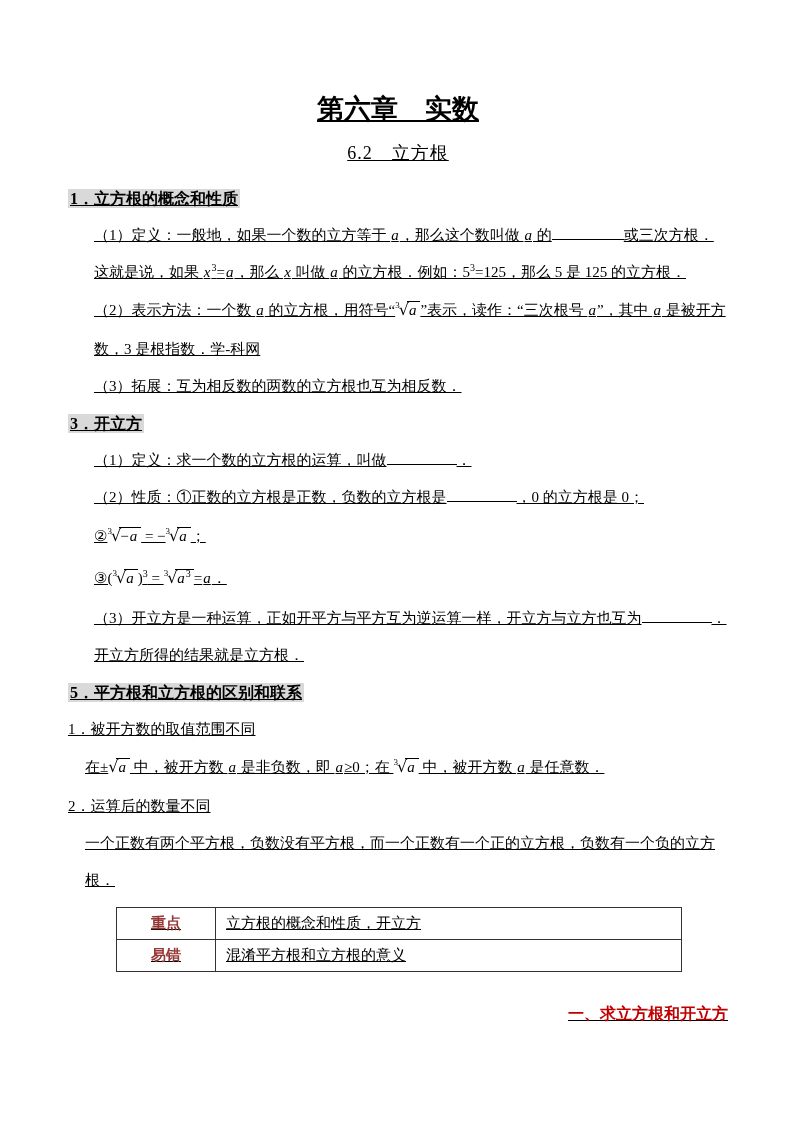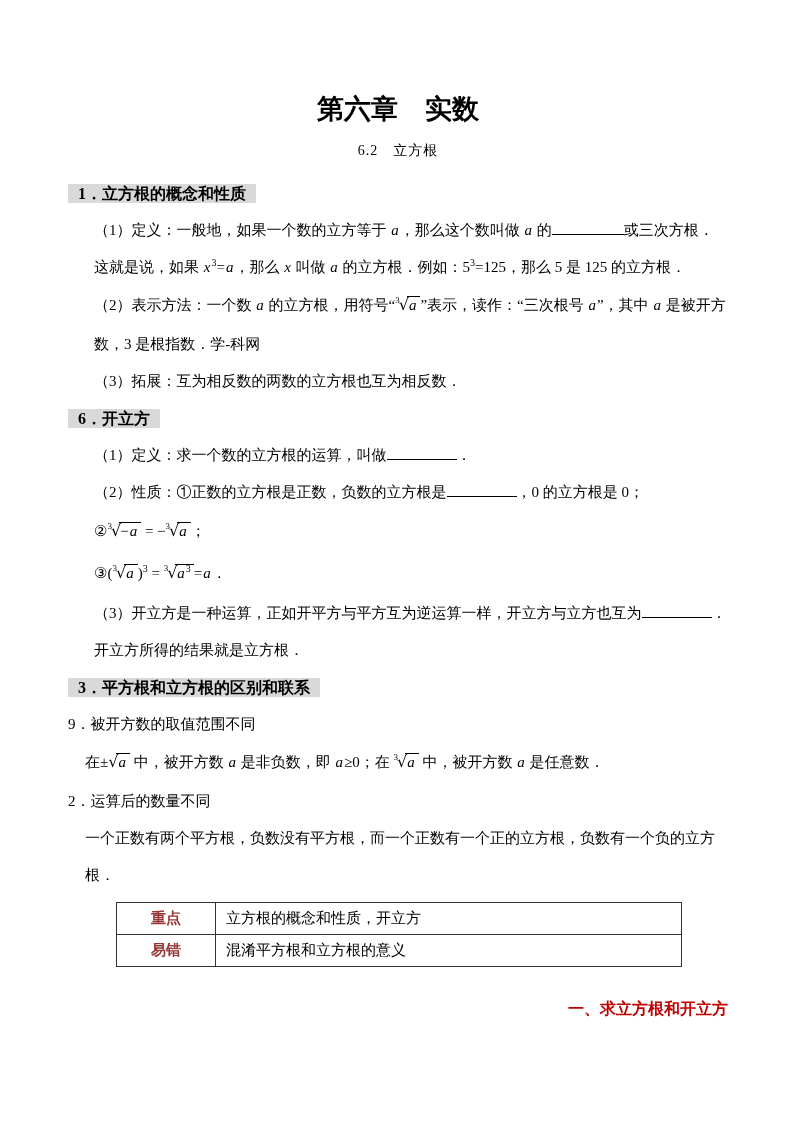--- a/index.html
+++ b/index.html
@@ -1,22 +1,22 @@
 <!DOCTYPE html>
 <html><head>
 <meta charset="utf-8">
 <style>
   html,body{margin:0;padding:0;background:#fff;}
   .page{position:relative;width:794px;height:1094px;background:#ffffff;overflow:hidden;
-        font-family:"Liberation Serif","DejaVu Serif",serif;color:#000;}
+        font-family:"Liberation Serif","DejaVu Serif",serif;color:#000;text-decoration:underline;}
   .content{padding:92px 66px 0 68px;}
   .doc-title{font-size:27px;font-weight:bold;text-align:center;margin:0 0 14px 0;line-height:1.3;}
-  .doc-subtitle{font-size:14px;text-align:center;margin:0 0 14px 0;line-height:1.4;letter-spacing:1px;}
+  .doc-subtitle{font-size:18px;text-align:center;margin:0 0 14px 0;line-height:1.4;letter-spacing:1px;}
   .sec-heading{font-size:16px;font-weight:bold;line-height:37px;}
-  .sec-heading .hl{background:#D9D9D9;padding:1px 10px;}
+  .sec-heading .hl{background:#D9D9D9;padding:1px 2px;}
   .para{font-size:15px;line-height:37px;}
   .ind{padding-left:26px;}
   .ind-sm{padding-left:17px;}
   .formula{font-size:15px;line-height:40px;padding-left:26px;}
   .var{font-family:"Liberation Serif","DejaVu Serif",serif;font-style:italic;padding:0 1px;}
   sup.sup{font-size:10px;line-height:0;}
   .blank{display:inline-block;border-bottom:1px solid #000;height:15px;vertical-align:baseline;}
   .rad{display:inline-block;white-space:nowrap;}
   .rad .idx{display:inline-block;font-size:9px;transform:translateY(-7px);margin-right:-1px;}
   .rad .sqrt{font-family:"DejaVu Sans",sans-serif;font-size:16px;}
@@ -33,29 +33,29 @@
   <div class="content">
 
     <div class="doc-title">第六章　实数</div>
     <div class="doc-subtitle">6.2　立方根</div>
 
     <div class="sec-heading"><span class="hl">1．立方根的概念和性质</span></div>
     <div class="para ind"><span>（1）定义：一般地，如果一个数的立方等于 </span><span class="var">a</span><span>，那么这个数叫做 </span><span class="var">a</span><span> 的</span><span class="blank" style="width: 72px;"></span><span>或三次方根．这就是说，如果 </span><span class="var">x</span><sup class="sup">3</sup><span>=</span><span class="var">a</span><span>，那么 </span><span class="var">x</span><span> 叫做 </span><span class="var">a</span><span> 的立方根．例如：5</span><sup class="sup">3</sup><span>=125，那么 5 是 125 的立方根．</span></div>
     <div class="para ind"><span>（2）表示方法：一个数 </span><span class="var">a</span><span> 的立方根，用符号“</span><span class="rad"><span class="idx">3</span><span class="sqrt">√</span><span class="rbody"><span class="var">a</span></span></span><span>”表示，读作：“三次根号 </span><span class="var">a</span><span>”，其中 </span><span class="var">a</span><span> 是被开方数，3 是根指数．学-科网</span></div>
     <div class="para ind"><span>（3）拓展：互为相反数的两数的立方根也互为相反数．</span></div>
 
-    <div class="sec-heading"><span class="hl">6．开立方</span></div>
+    <div class="sec-heading"><span class="hl">3．开立方</span></div>
     <div class="para ind"><span>（1）定义：求一个数的立方根的运算，叫做</span><span class="blank" style="width: 70px;"></span><span>．</span></div>
     <div class="para ind"><span>（2）性质：①正数的立方根是正数，负数的立方根是</span><span class="blank" style="width: 70px;"></span><span>，0 的立方根是 0；</span></div>
     <div class="formula"><span>②</span><span class="rad"><span class="idx">3</span><span class="sqrt">√</span><span class="rbody"><span>−</span><span class="var">a</span></span></span><span> = −</span><span class="rad"><span class="idx">3</span><span class="sqrt">√</span><span class="rbody"><span class="var">a</span></span></span><span>；</span></div>
     <div class="formula"><span>③(</span><span class="rad"><span class="idx">3</span><span class="sqrt">√</span><span class="rbody"><span class="var">a</span></span></span><span>)</span><sup class="sup">3</sup><span> = </span><span class="rad"><span class="idx">3</span><span class="sqrt">√</span><span class="rbody"><span class="var">a</span><sup class="sup">3</sup></span></span><span>=</span><span class="var">a</span><span>．</span></div>
     <div class="para ind"><span>（3）开立方是一种运算，正如开平方与平方互为逆运算一样，开立方与立方也互为</span><span class="blank" style="width: 70px;"></span><span>．开立方所得的结果就是立方根．</span></div>
 
-    <div class="sec-heading"><span class="hl">3．平方根和立方根的区别和联系</span></div>
-    <div class="para"><span>9．被开方数的取值范围不同</span></div>
+    <div class="sec-heading"><span class="hl">5．平方根和立方根的区别和联系</span></div>
+    <div class="para"><span>1．被开方数的取值范围不同</span></div>
     <div class="para ind-sm"><span>在±</span><span class="rad"><span class="sqrt">√</span><span class="rbody"><span class="var">a</span></span></span><span> 中，被开方数 </span><span class="var">a</span><span> 是非负数，即 </span><span class="var">a</span><span>≥0；在 </span><span class="rad"><span class="idx">3</span><span class="sqrt">√</span><span class="rbody"><span class="var">a</span></span></span><span> 中，被开方数 </span><span class="var">a</span><span> 是任意数．</span></div>
     <div class="para"><span>2．运算后的数量不同</span></div>
     <div class="para ind-sm"><span>一个正数有两个平方根，负数没有平方根，而一个正数有一个正的立方根，负数有一个负的立方根．</span></div>
 
     <table class="summary">
       <tbody>
         <tr>
           <td class="lbl">重点</td>
           <td>立方根的概念和性质，开立方</td>
         </tr>

